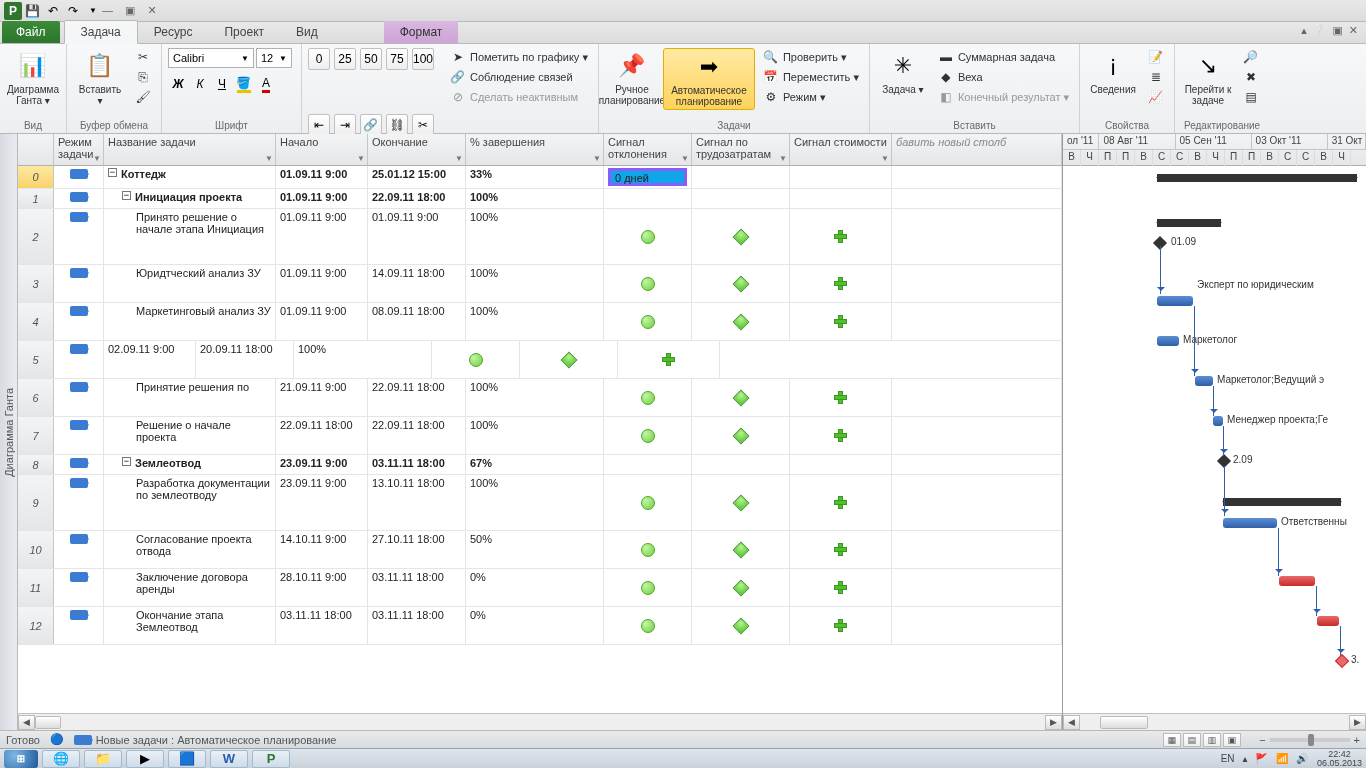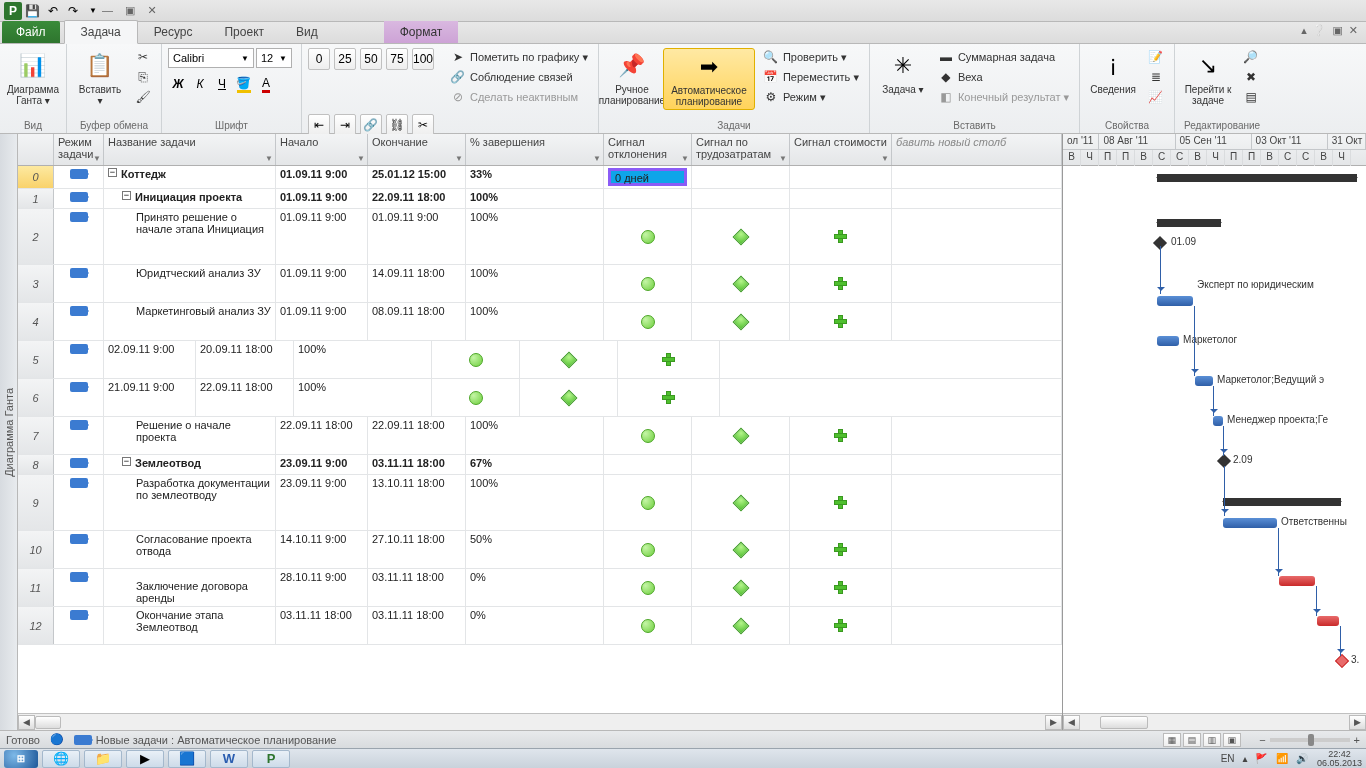--- a/index.html
+++ b/index.html
@@ -520,20 +520,23 @@
           <div class="gc sig3-cell">
             <div class="plus"></div>
           </div>
           <div class="gc rest-cell"></div>
         </div>
         <div class="grow tall2">
           <div class="gc id-cell">6</div>
           <div class="gc mode-cell">
             <div class="mode-icon"></div>
           </div>
+          <div class="gc name-cell" style="padding-left: 32px;">
+            <span>Принятие решения по</span>
+          </div>
           <div class="gc start-cell">21.09.11 9:00</div>
           <div class="gc end-cell">22.09.11 18:00</div>
           <div class="gc pct-cell">100%</div>
           <div class="gc sig-cell">
             <div class="smiley"></div>
           </div>
           <div class="gc sig2-cell">
             <div class="diamond"></div>
           </div>
           <div class="gc sig3-cell">
@@ -622,21 +625,21 @@
           <div class="gc sig3-cell">
             <div class="plus"></div>
           </div>
           <div class="gc rest-cell"></div>
         </div>
         <div class="grow tall2">
           <div class="gc id-cell">11</div>
           <div class="gc mode-cell">
             <div class="mode-icon"></div>
           </div>
-          <div class="gc name-cell" style="padding-left: 32px; align-items: flex-end;">
+          <div class="gc name-cell" style="padding-left: 32px;">
             <span>Заключение договора аренды</span>
           </div>
           <div class="gc start-cell">28.10.11 9:00</div>
           <div class="gc end-cell">03.11.11 18:00</div>
           <div class="gc pct-cell">0%</div>
           <div class="gc sig-cell">
             <div class="smiley"></div>
           </div>
           <div class="gc sig2-cell">
             <div class="diamond"></div>

